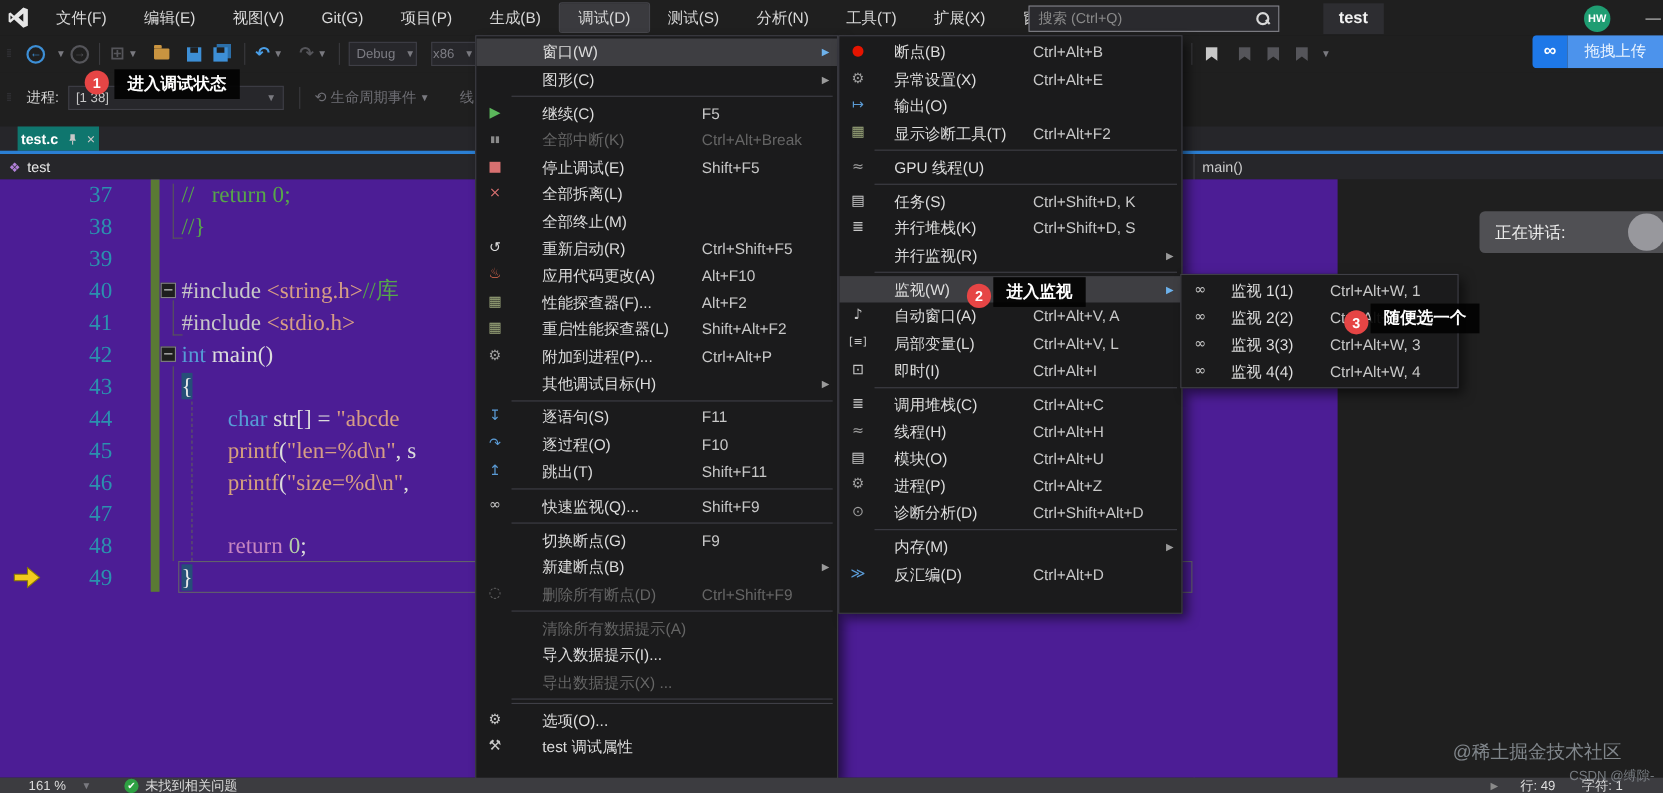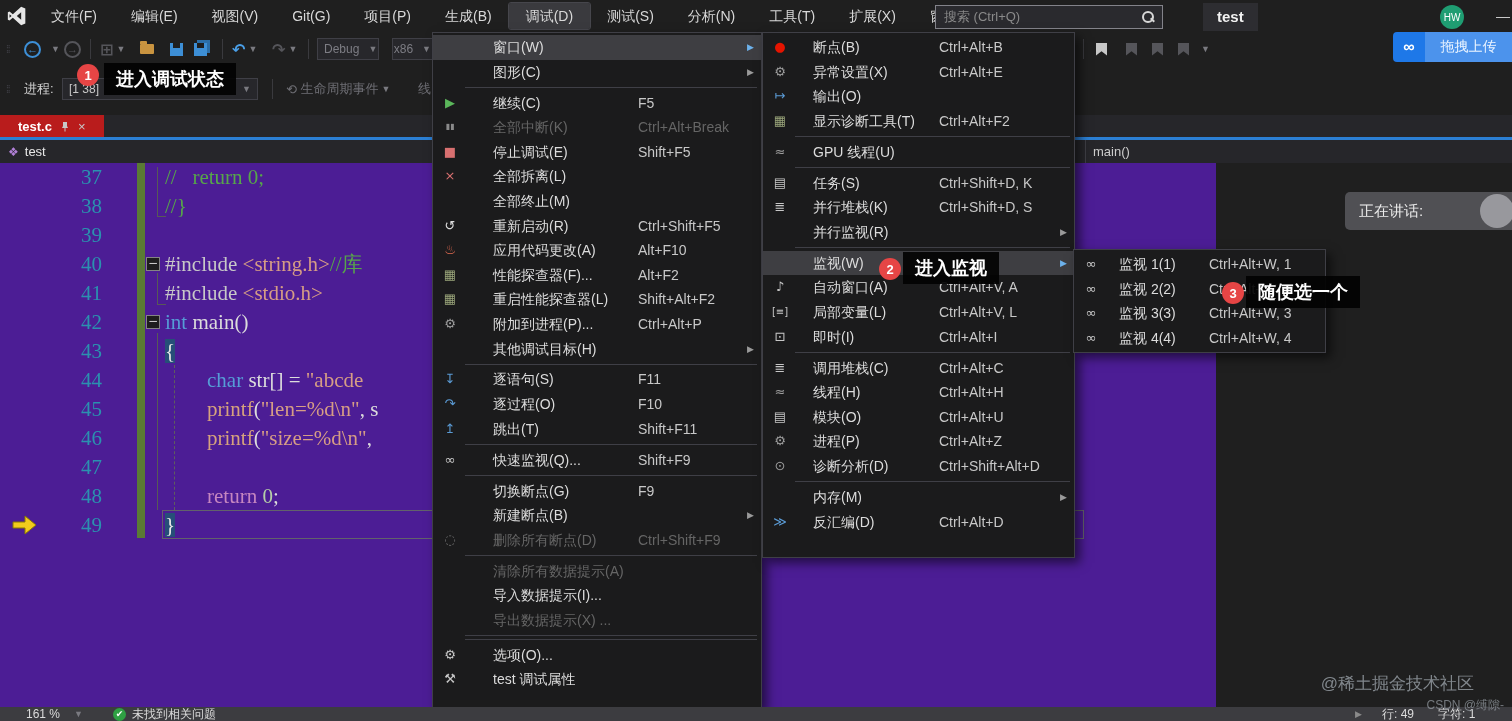--- a/index.html
+++ b/index.html
@@ -14,21 +14,21 @@
   .mb-item.active{background:#3a3a3e;outline:1px solid #46464c}
   #searchbox{position:absolute;left:935px;top:5px;width:228px;height:24px;background:#2a2a2e;border:1px solid #83838a;
      display:flex;align-items:center;padding:0 8px;font-size:13px;color:#8a8a8a}
   #searchbox .ph{flex:1}
   .mag{position:relative;width:12px;height:12px}
   .mag::before{content:"";position:absolute;left:0;top:0;width:8px;height:8px;border:2px solid #d8d8d8;border-radius:50%}
   .mag::after{content:"";position:absolute;left:8px;top:8px;width:5px;height:2px;background:#d8d8d8;transform:rotate(45deg)}
   #win-title{position:absolute;left:1203px;top:3px;height:28px;line-height:28px;background:#2d2d31;color:#f2f2f2;
      font-weight:bold;font-size:15px;padding:0 14px}
   #avatar{position:absolute;left:1440px;top:5px;width:24px;height:24px;border-radius:50%;background:#1f9d72;color:#fff;
-     font-size:10px;font-weight:normal;display:flex;align-items:center;justify-content:center}
+     font-size:10px;font-weight:bold;display:flex;align-items:center;justify-content:center}
   #minbtn{position:absolute;right:2px;top:8px;color:#c8c8c8;font-size:14px}
   
   #toolbar1{position:absolute;left:0;top:32px;width:1512px;height:34px;background:#1f1f1f}
   #toolbar2{position:absolute;left:0;top:66px;width:1512px;height:49px;background:#1f1f1f}
   .tb{position:absolute;top:0;height:34px;display:flex;align-items:center;font-size:13px}
   .caret{color:#7a7a80;font-size:9px;margin-left:3px}
   .tsep{width:1px;height:20px;background:#3a3a3e}
   .circ{width:17px;height:17px;border-radius:50%;border:2px solid #3d8fd6;color:#3d8fd6;font-size:11px;font-weight:bold;
      display:flex;align-items:center;justify-content:center}
   .circ.dim{border-color:#55555a;color:#55555a}
@@ -39,22 +39,22 @@
   .icon-save.all{box-shadow:3px -3px 0 0 #2b6ea8}
   .glyph-blue{color:#4a9fe8;font-size:16px;font-weight:bold}
   .glyph-dim{color:#55555a;font-size:16px;font-weight:bold}
   .combo{height:22px;border:1px solid #3f3f46;background:#27272b;color:#7d7d84;font-size:12px;
      display:flex;align-items:center;padding:0 6px;gap:6px}
   .dots{color:#3f3f46;font-size:10px;letter-spacing:-1px}
   .bookmark{width:11px;height:13px;background:#c8c8c8;clip-path:polygon(0 0,100% 0,100% 100%,50% 68%,0 100%)}
   .bookmark.dim{background:#55555a}
   
   #tabstrip{position:absolute;left:0;top:115px;width:1512px;height:22px;background:#26262a}
-  #tab-active{position:absolute;left:0;top:0;height:22px;background:#b91c1c;display:flex;align-items:center;
-     padding:0 18px;gap:8px;color:#fff;font-size:13px;font-weight:bold}
+  #tab-active{position:absolute;left:16px;top:0;height:22px;background:#0f766e;display:flex;align-items:center;
+     padding:0 3px;gap:8px;color:#fff;font-size:13px;font-weight:bold}
   #tab-blue-line{position:absolute;left:0;top:137px;width:1512px;height:3px;background:#2b7fd4}
   #navbar{position:absolute;left:0;top:140px;width:1512px;height:23px;background:#26262a;display:flex;align-items:center;font-size:13px}
   #nav-divider{position:absolute;left:1085px;top:140px;width:1px;height:567px;background:#3f3f46}
   
   #editor{position:absolute;left:0;top:163px;width:1216px;height:544px;background:#4c1d95;overflow:hidden}
   .cline{position:relative;height:29px;line-height:29px;white-space:pre;
      font-family:"Liberation Serif","DejaVu Serif",serif;font-size:21px;color:#dcdcdc}
   .lnum{position:absolute;left:0;top:0;width:102px;text-align:right;color:#2b91af}
   .ctext{position:absolute;left:165px;top:0}
   .c-cm{color:#57a64a}.c-kw{color:#569cd6}.c-kw2{color:#c586c0}.c-str{color:#d69d85}
@@ -84,21 +84,21 @@
   .msep{height:1px;background:#3f3f46;margin:2.7px 4px 2.7px 32px}
   #menu-debug{left:432px;top:32px;width:330px;height:677px}
   #menu-debug .mlabel{left:60px} #menu-debug .mshort{left:205px}
   #submenu-window{left:762px;top:32px;width:313px;height:526px}
   #submenu-window .mlabel{left:50px} #submenu-window .mshort{left:176px}
   #submenu-watch{left:1073px;top:249px;width:253px;height:104px}
   #submenu-watch .mlabel{left:45px} #submenu-watch .mshort{left:135px}
   
   .ann-circle{position:absolute;width:22px;height:22px;border-radius:50%;background:#e64545;color:#fff;
      font-size:13px;font-weight:bold;display:flex;align-items:center;justify-content:center;z-index:60}
-  .ann-box{position:absolute;background:rgba(2,2,2,.92);color:#fff;font-weight:bold;font-size:18px;
+  .ann-box{position:absolute;background:rgba(2,2,2,.92);color:#fff;font-weight:bold;font-size:15px;
      padding:4px 12px;z-index:59;white-space:nowrap}
   
   #statusbar{position:absolute;left:0;top:707px;width:1512px;height:14px;background:#3c3c40;display:flex;
      align-items:center;font-size:12px;color:#dcdcdc}
   .check{width:13px;height:13px;border-radius:50%;background:#2ea043;color:#fff;font-size:9px;
      display:flex;align-items:center;justify-content:center;margin:0 6px 0 0}
   
   #upload-btn{position:absolute;left:1393px;top:32px;width:119px;height:30px;display:flex;border-radius:4px 0 0 4px;
      overflow:hidden;z-index:70}
   #upload-logo{width:32px;background:#1e78e8;color:#fff;font-size:16px;font-weight:bold;display:flex;align-items:center;justify-content:center}

